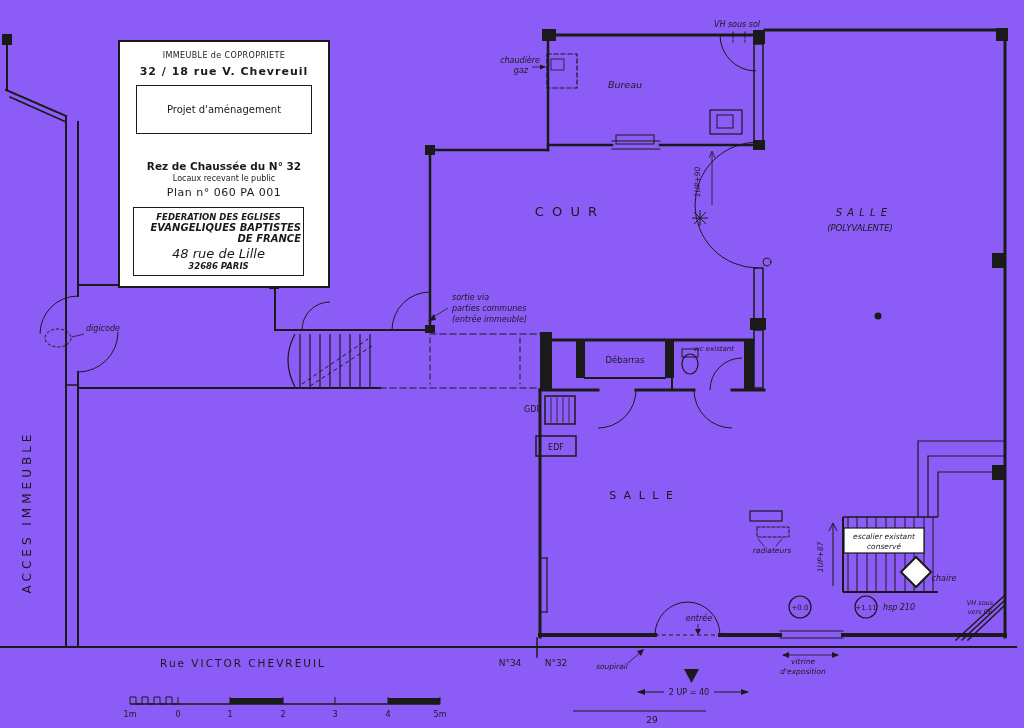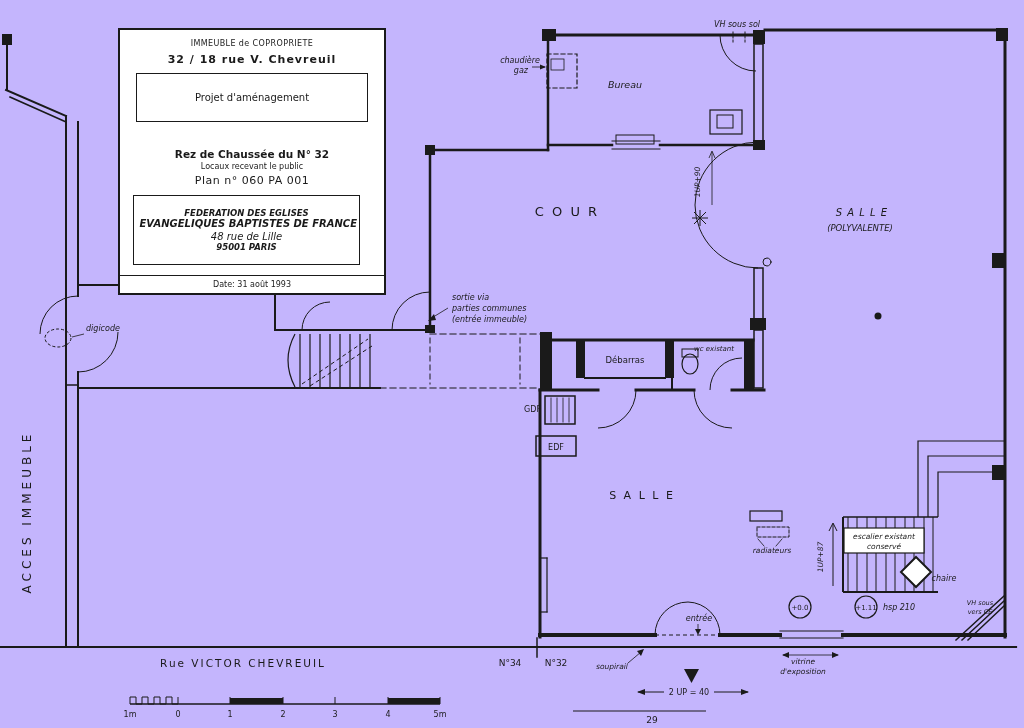--- a/index.html
+++ b/index.html
@@ -1,44 +1,44 @@
 <!DOCTYPE html>
 <html><head>
 <meta charset="utf-8">
 <style>
   * { margin:0; padding:0; box-sizing:border-box; }
   html,body { overflow:hidden; }
   body {
     width:1024px; height:728px; background:#ffffff;
     font-family:"Liberation Sans", sans-serif; color:#1a1a1a;
   }
-  .sheet { position:relative; width:1024px; height:728px; background:#c4b5fd; }
+  .sheet { position:relative; width:1024px; height:728px; background:#8b5cf6; }
   .sheet svg { position:absolute; left:0; top:0; }
   svg text { font-family:"DejaVu Sans", sans-serif; fill:#1a1a1a; }
   .it { font-style:italic; }
   .sp1 { letter-spacing:1px; }
   .sp2 { letter-spacing:2px; }
 
   
   .title-block {
-    position:absolute; left:118px; top:28px; width:268px;
+    position:absolute; left:118px; top:40px; width:212px;
     background:#ffffff; border:2px solid #1a1a1a;
     text-align:center; z-index:5; padding-top:9px;
     font-family:"DejaVu Sans", sans-serif;
   }
   .tb-small   { font-size:8px;  letter-spacing:0.4px; }
   .tb-addr    { font-size:11px; font-weight:bold; letter-spacing:1px; margin-top:5px; }
   .tb-projbox { border:1.5px solid #1a1a1a; margin:7px 16px 2px 16px; padding:18px 0; font-size:10px; }
   .tb-floor   { font-size:10.5px; font-weight:bold; margin-top:26px; }
   .tb-aud     { font-size:8px; margin-top:2px; }
   .tb-plan    { font-size:11px; font-weight:normal; margin-top:3px; letter-spacing:0.5px; }
-  .tb-orgbox  { border:1.5px solid #1a1a1a; margin:8px 24px 10px 13px; padding:12px 2px; font-style:italic; }
+  .tb-orgbox  { border:1.5px solid #1a1a1a; margin:8px 24px 10px 13px; padding:4px 2px; font-style:italic; }
   .tb-org1    { font-size:8.5px; font-weight:bold; }
   .tb-org2    { font-size:10px; font-weight:bold;text-align:right; }
-  .tb-org3    { font-size:10px;  margin-top:2px; }
+  .tb-org3    { font-size:13px;  margin-top:2px; }
   .tb-org4    { font-size:8.5px; font-weight:bold; }
   .tb-date    { border-top:1.5px solid #1a1a1a; font-size:8px; padding:4px 0; margin-top:2px; }
 </style>
 </head>
 <body>
 
 <div class="sheet">
 
   <svg width="1024" height="728" viewBox="0 0 1024 728">
 
@@ -304,18 +304,17 @@
     <div class="tb-small">IMMEUBLE de COPROPRIETE</div>
     <div class="tb-addr">32 / 18  rue V. Chevreuil</div>
     <div class="tb-projbox">Projet d'aménagement</div>
     <div class="tb-floor">Rez de Chaussée du N° 32</div>
     <div class="tb-aud">Locaux recevant le public</div>
     <div class="tb-plan">Plan   n° 060 PA 001</div>
     <div class="tb-orgbox">
       <div class="tb-org1">FEDERATION DES EGLISES</div>
       <div class="tb-org2">EVANGELIQUES BAPTISTES DE FRANCE</div>
       <div class="tb-org3">48 rue de Lille</div>
-      <div class="tb-org4">95001 PARIS</div>
+      <div class="tb-org4">32686 PARIS</div>
     </div>
-    <div class="tb-date">Date:  31 août 1993</div>
   </div>
 
 </div>
 
 </body></html>

